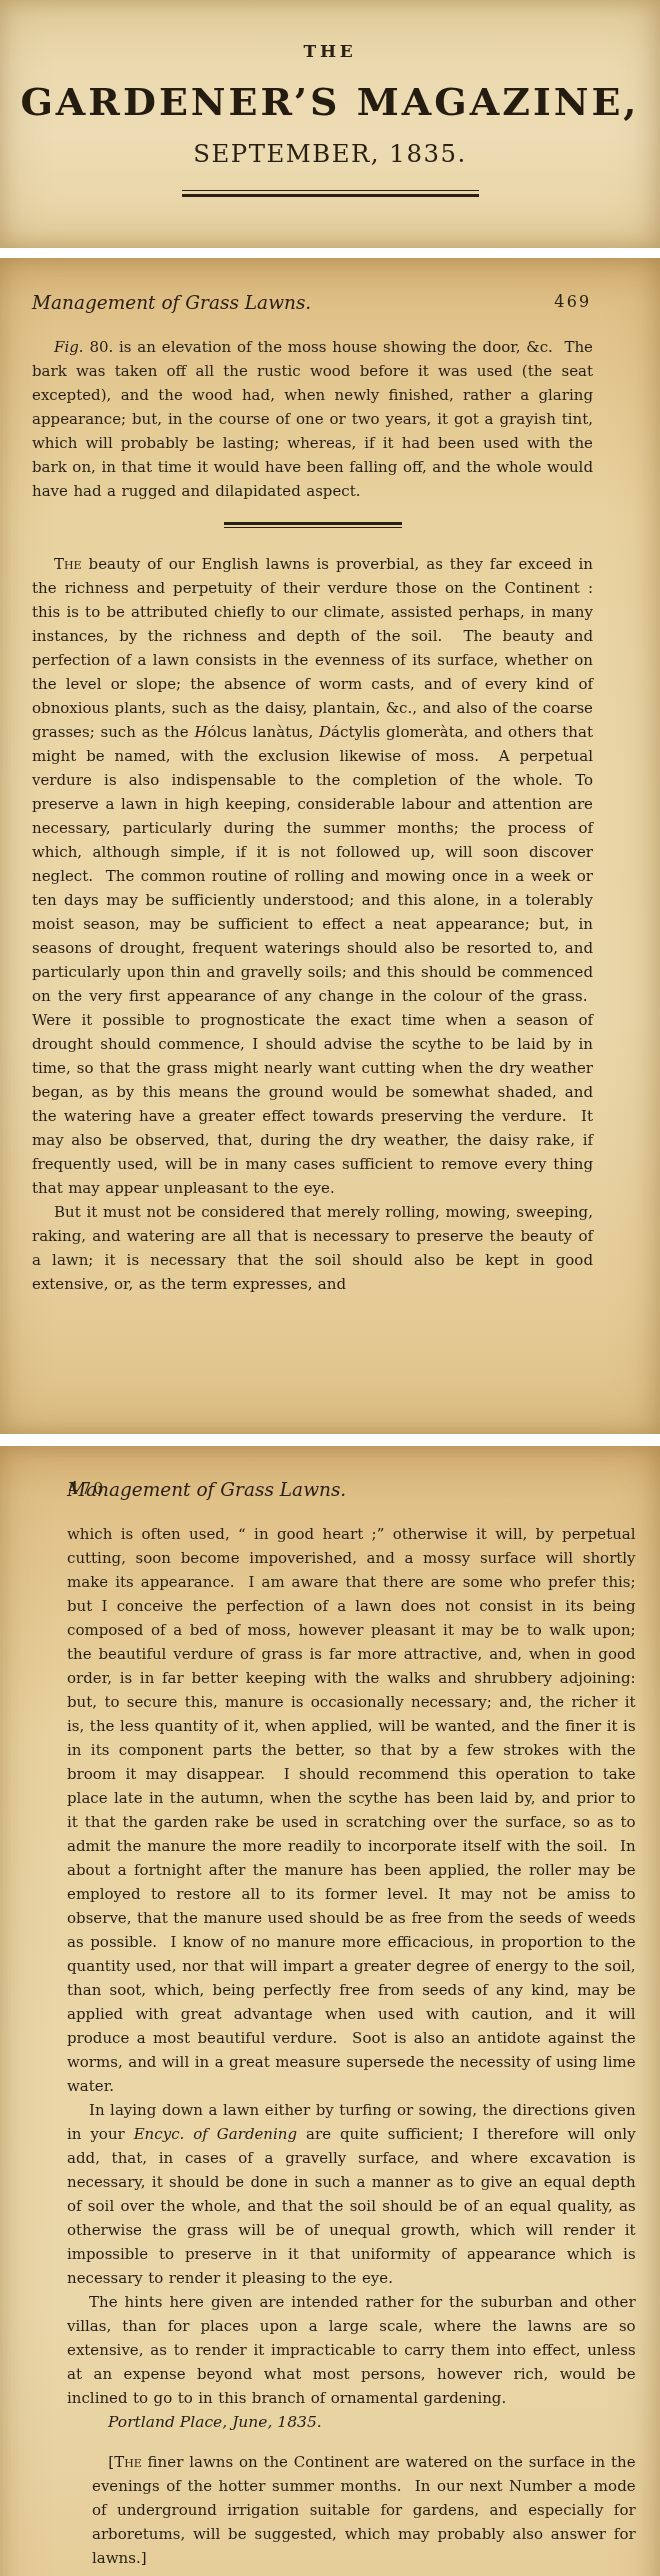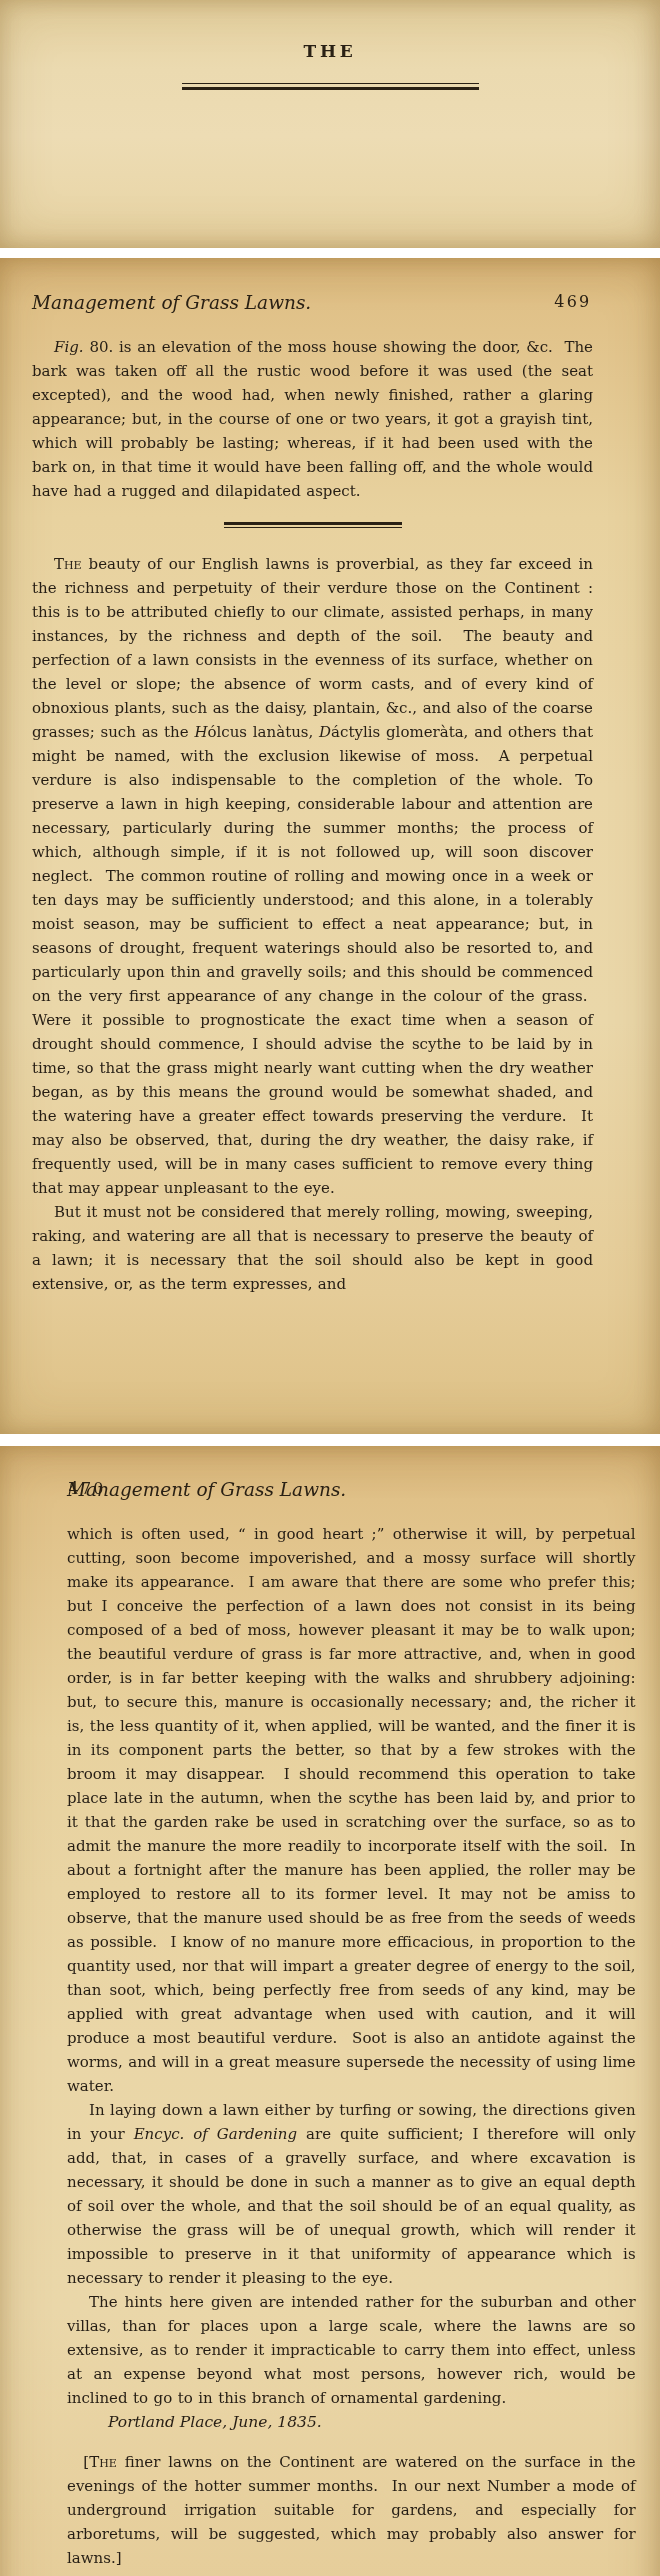--- a/index.html
+++ b/index.html
@@ -101,21 +101,21 @@
   .body-text {
     font-size:15px;
     line-height:24px;
     text-align:justify;
     margin:0;
     word-spacing:0.7px;
   }
   .page-470 .body-text { line-height:24px; }
 
   .indent { text-indent:22px; }
-  .note-indent { text-indent:16.3px; }
+  .note-indent { text-indent:16.3px;margin-left:25px; }
 
   .signature {
     font-style:italic;
     font-size:15.5px;
     line-height:24.4px;
     text-indent:41px;
     margin:0;
   }
 
   .rule-double-small {
@@ -139,20 +139,22 @@
   .sc { font-variant:small-caps; }
   i { font-style:italic; }
 </style>
 </head>
 <body>
 
 <div class="scan-stack">
 
   <div class="sheet masthead">
     <div class="kicker">THE</div>
+    <div class="mag-title">GARDENER’S MAGAZINE,</div>
+    <div class="issue-date">SEPTEMBER, 1835.</div>
     <div class="rule-double"></div>
     <div class="paper-shadow"></div>
   </div>
 
   <div class="gap gap-1"></div>
 
   <div class="sheet page page-469">
     <div class="runhead-row">
       <span>Management of Grass Lawns.</span>
       <span class="page-number">469</span>

